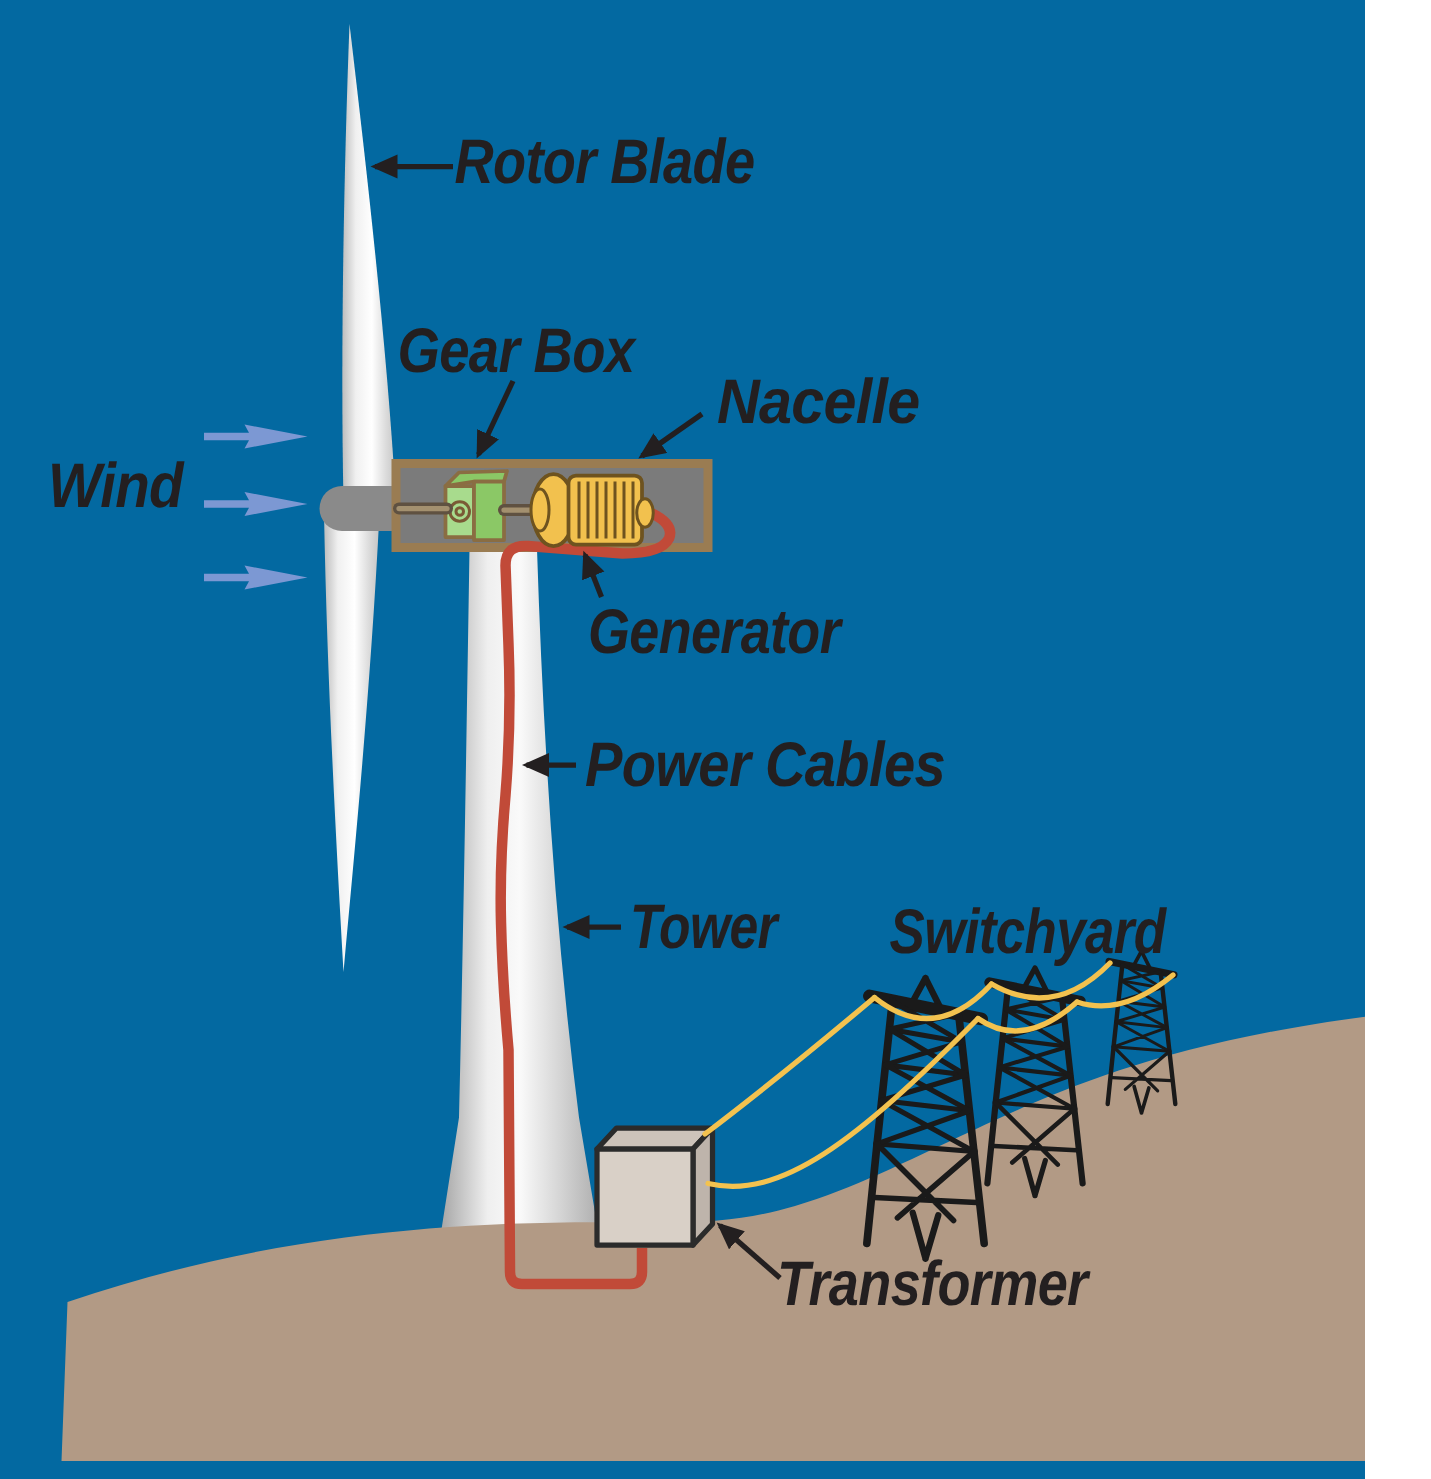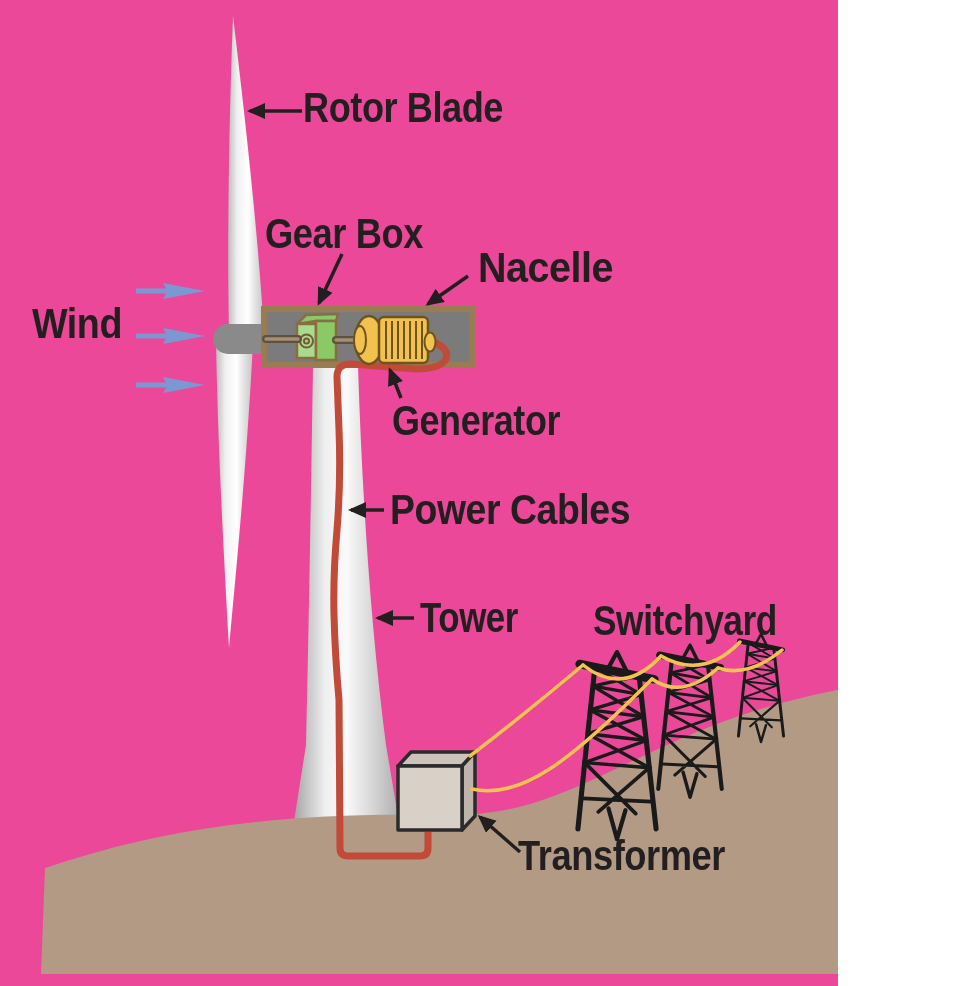--- a/index.html
+++ b/index.html
@@ -1,17 +1,17 @@
 <!DOCTYPE html>
 <html><head>
 <meta charset="utf-8">
 <style>
   html,body{margin:0;padding:0;background:#ffffff;}
-  .stage{position:relative;width:838px;height:986px;background:#ec4899;overflow:hidden;
-         font-family:"Liberation Sans","DejaVu Sans",sans-serif;}
+  .stage{position:relative;width:910px;height:986px;background:#0369a1;overflow:hidden;
+         font-family:"Liberation Sans","DejaVu Sans",sans-serif;font-style:italic;}
   svg{display:block;}
   .lbl{font-family:"Liberation Sans","DejaVu Sans",sans-serif;
        font-weight:bold;font-size:42px;letter-spacing:-0.5px;}
   .ann{fill:none;stroke:#231F20;stroke-width:3.5;}
 </style>
 </head>
 <body>
 
 <div class="stage">
 <svg width="954" height="986" viewBox="0 0 954 986">

